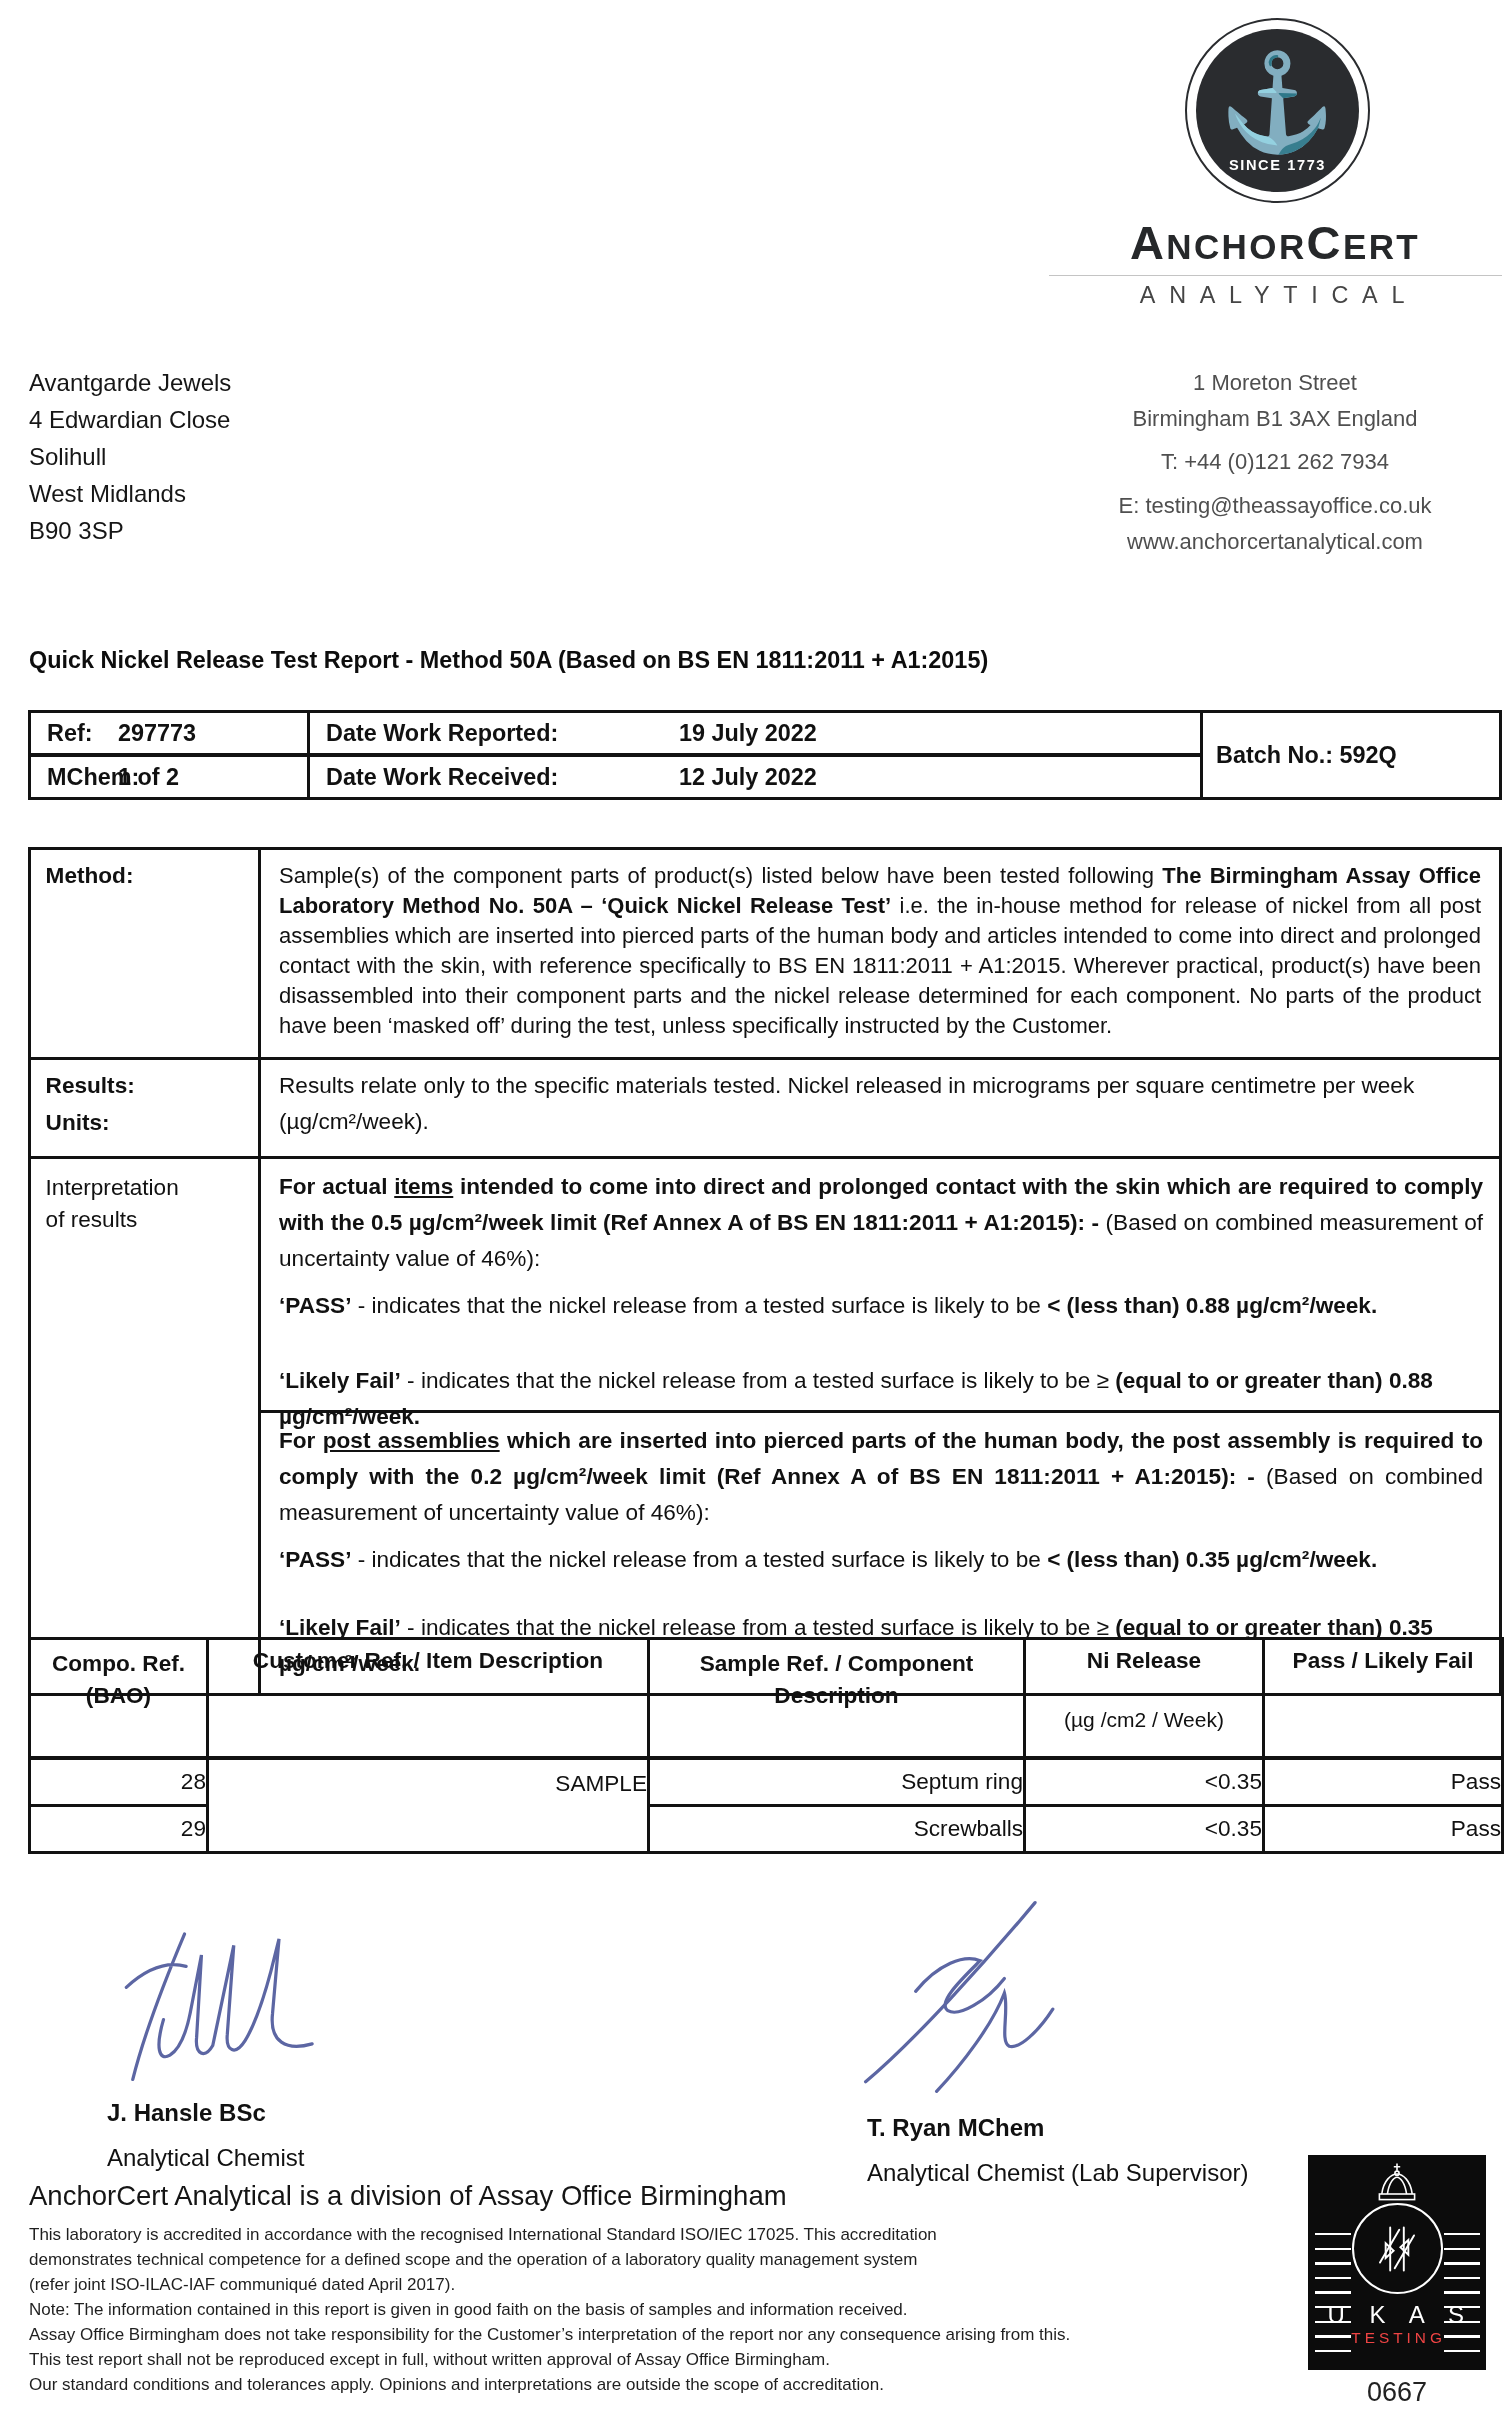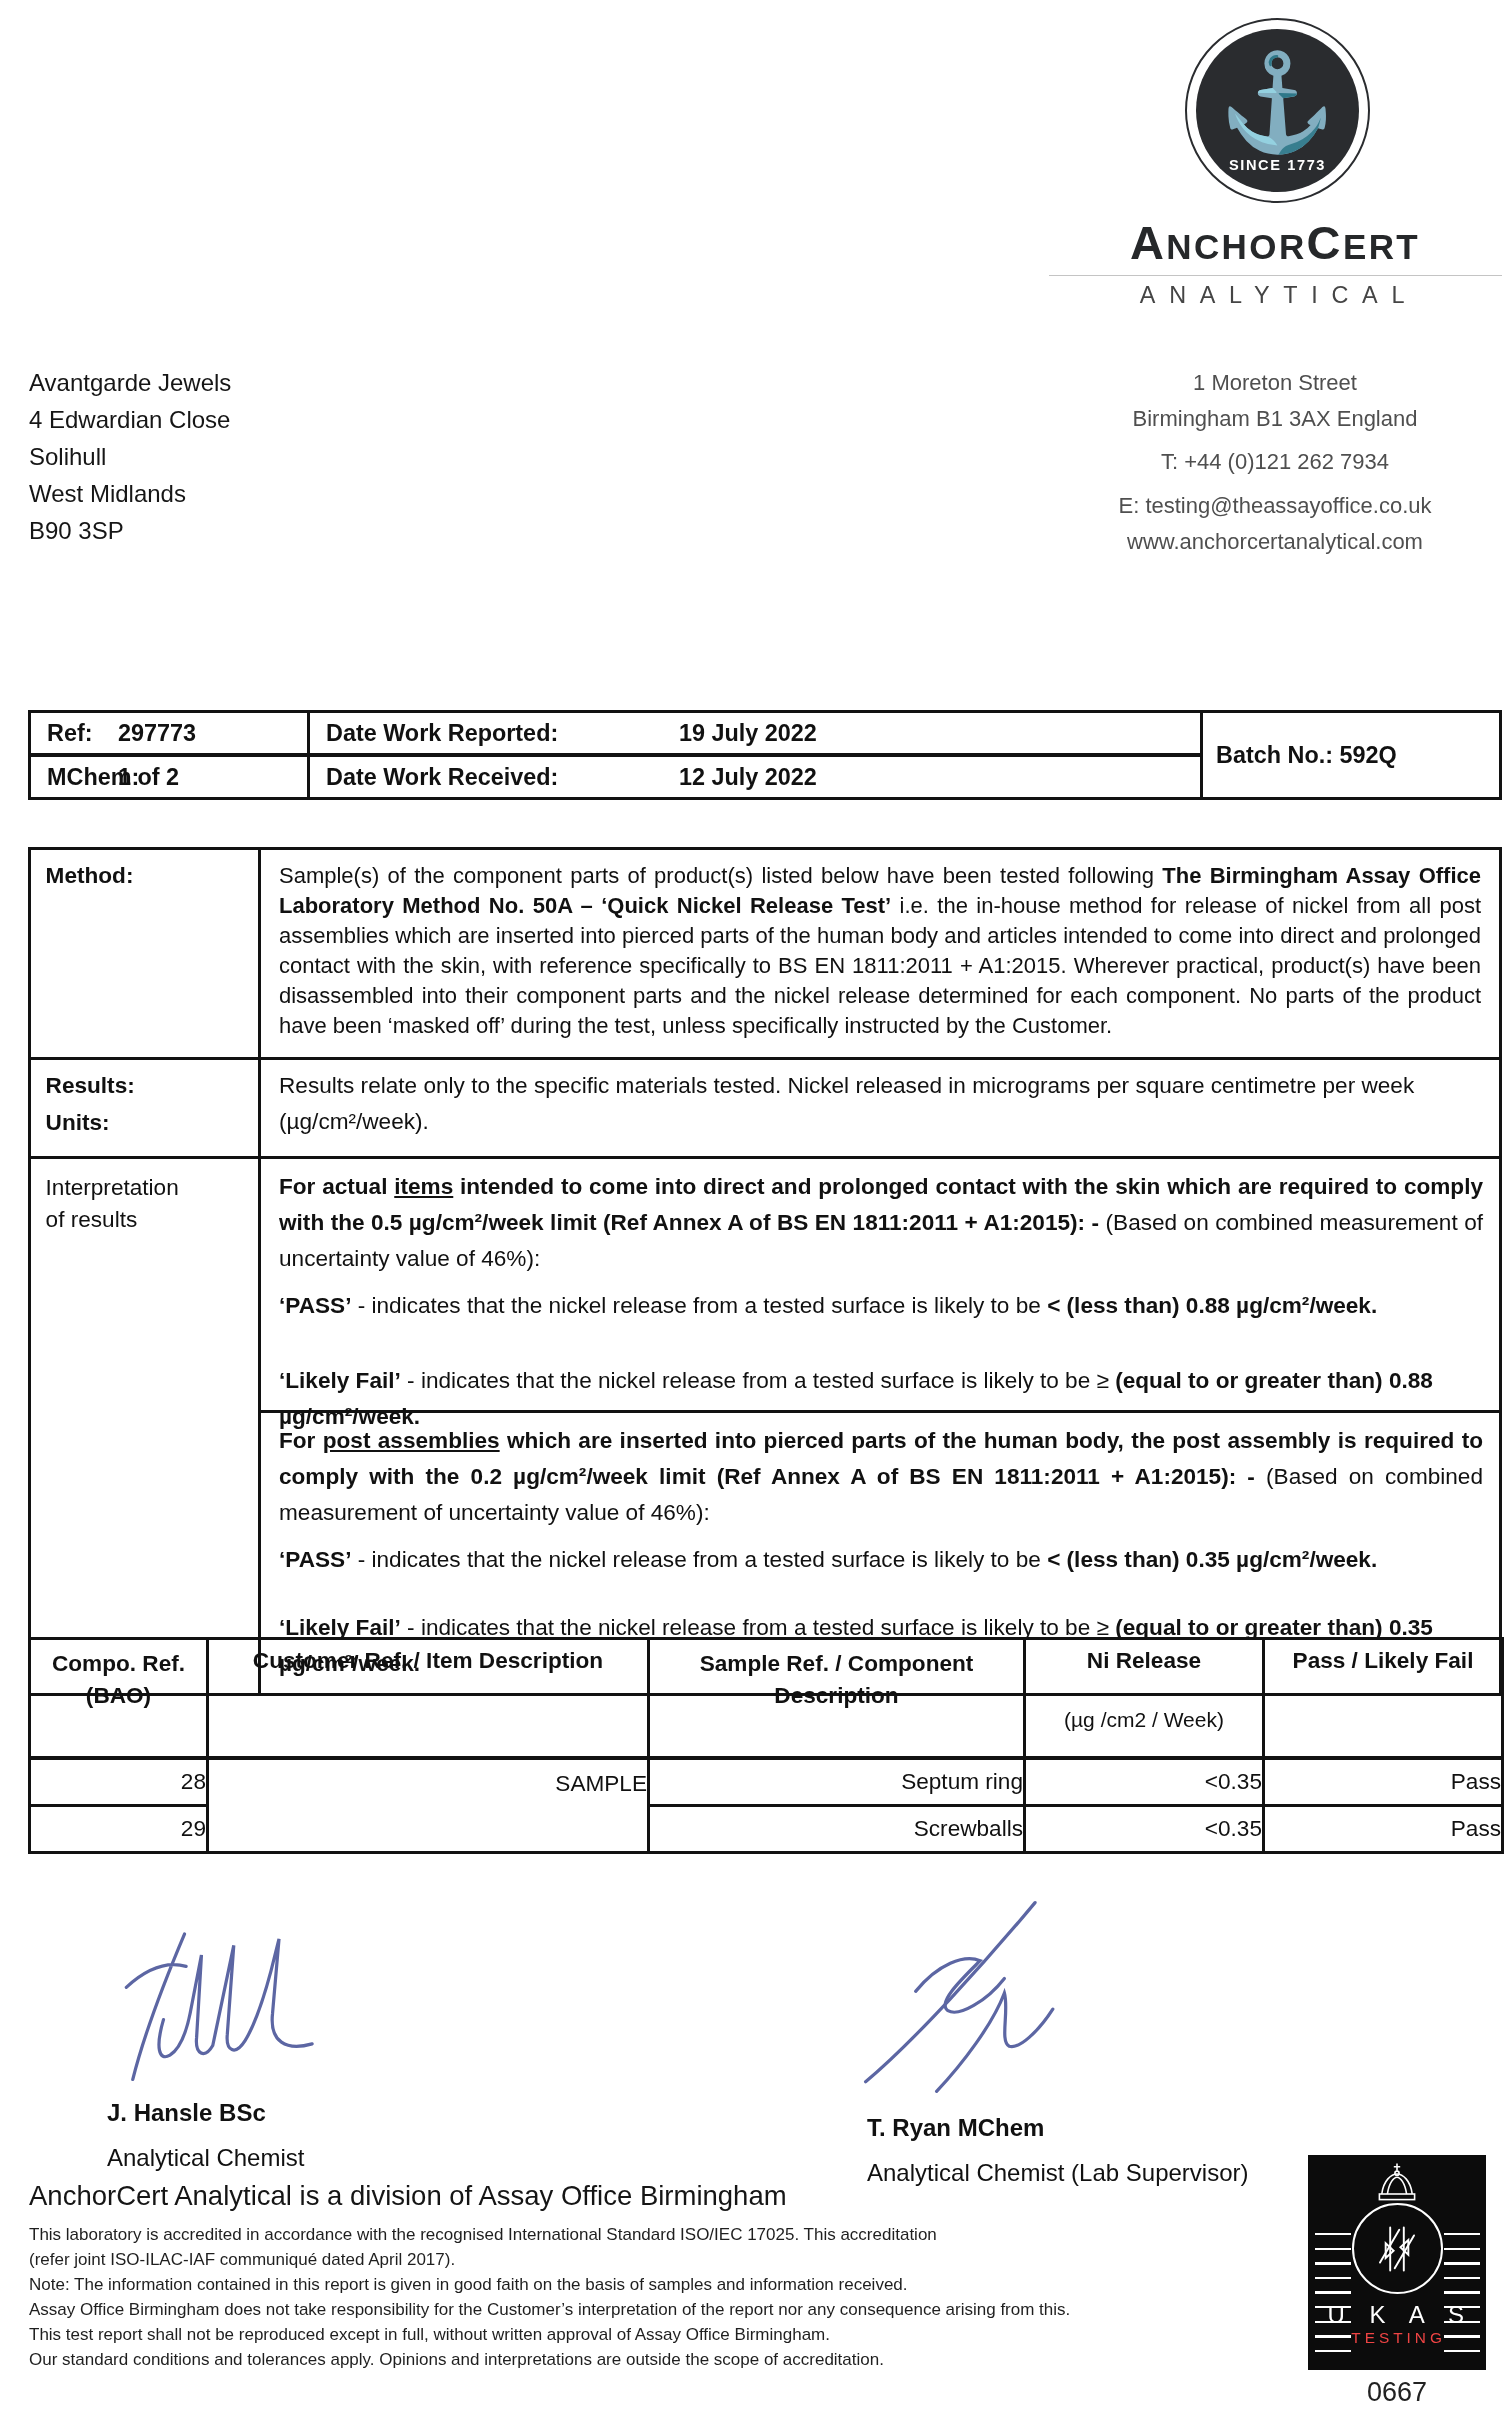--- a/index.html
+++ b/index.html
@@ -108,20 +108,21 @@
   </div>
 
   <div class="lab-contact">
     <div>1 Moreton Street</div>
     <div>Birmingham B1 3AX England</div>
     <div class="gap">T: +44 (0)121 262 7934</div>
     <div class="gap">E: testing@theassayoffice.co.uk</div>
     <div>www.anchorcertanalytical.com</div>
   </div>
 
+  <div class="rpt-title">Quick Nickel Release Test Report - Method 50A (Based on BS EN 1811:2011 + A1:2015)</div>
 
   <table class="ref-table">
     <colgroup>
         <col style="width:279px">
         <col style="width:893px">
         <col style="width:299px">
       </colgroup>
     <tbody>
         <tr>
       <td class="r1">
@@ -257,20 +258,21 @@
     </g>
   </svg>
   <div class="sig-block" style="left:867px;top:2114px">
     <div class="sig-name">T. Ryan MChem</div>
     <div class="sig-title">Analytical Chemist (Lab Supervisor)</div>
   </div>
 
   <div class="foot-head">AnchorCert Analytical is a division of Assay Office Birmingham</div>
   <div class="foot-small">
     <div>This laboratory is accredited in accordance with the recognised International Standard ISO/IEC 17025. This accreditation</div>
+    <div>demonstrates technical competence for a defined scope and the operation of a laboratory quality management system</div>
     <div>(refer joint ISO-ILAC-IAF communiqué dated April 2017).</div>
     <div>Note: The information contained in this report is given in good faith on the basis of samples and information received.</div>
     <div>Assay Office Birmingham does not take responsibility for the Customer’s interpretation of the report nor any consequence arising from this.</div>
     <div>This test report shall not be reproduced except in full, without written approval of Assay Office Birmingham.</div>
     <div>Our standard conditions and tolerances apply. Opinions and interpretations are outside the scope of accreditation.</div>
   </div>
 
   <div class="ukas">
     <svg class="ukas-crown" width="52" height="40" viewBox="0 0 64 50">
       <g fill="none" stroke="#fff" stroke-width="2">

